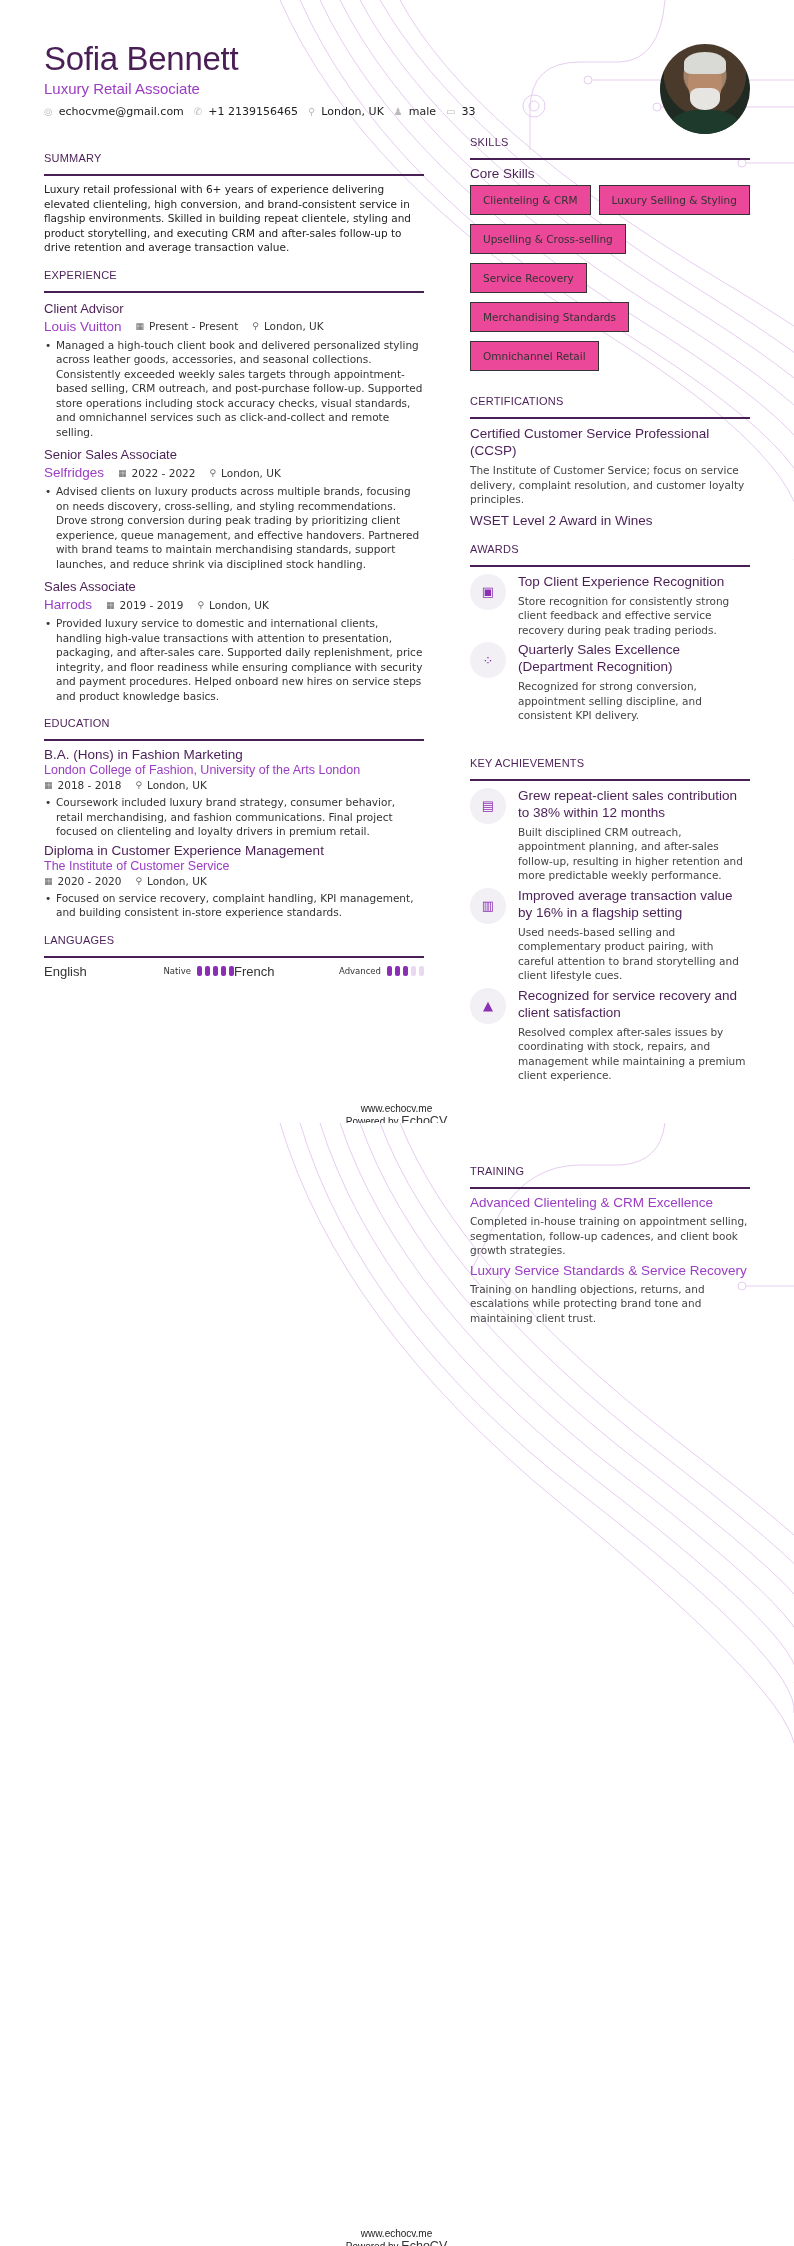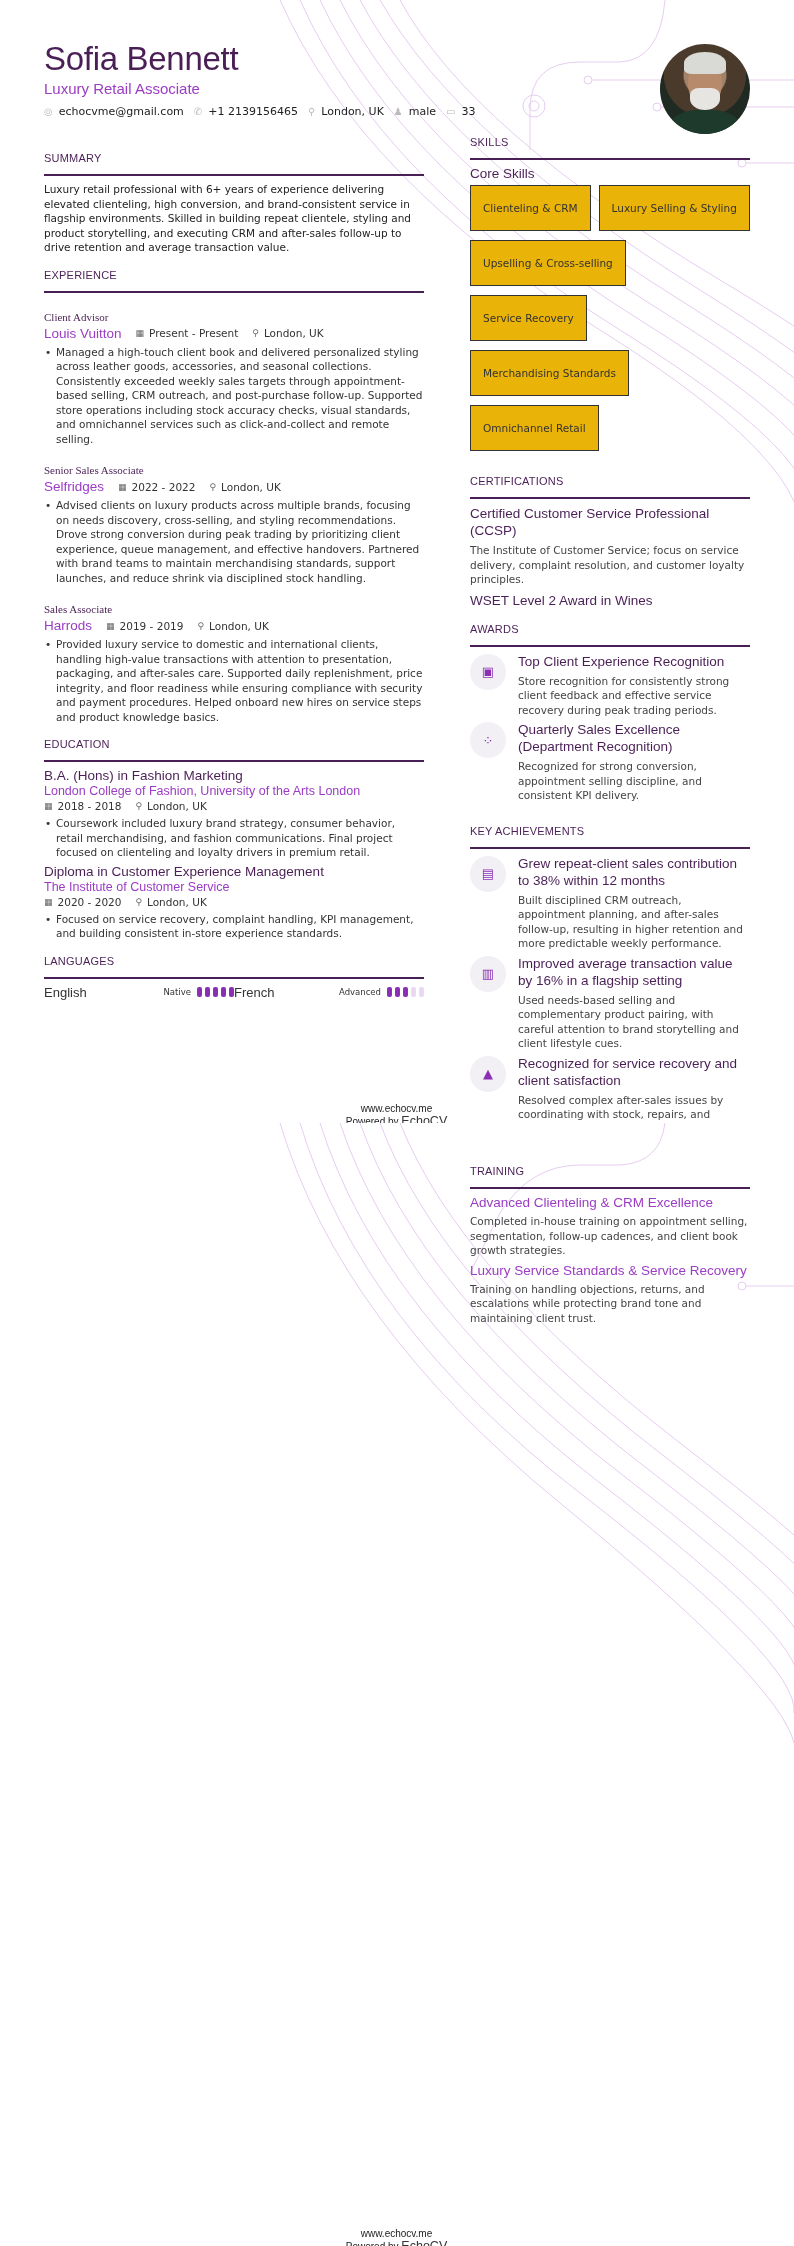--- a/index.html
+++ b/index.html
@@ -16,40 +16,40 @@
   .photo .face { position: absolute; left: 28px; top: 18px; width: 34px; height: 44px; border-radius: 45% 45% 50% 50%; background: #b88a6c; }
   .photo .hair { position: absolute; left: 24px; top: 8px; width: 42px; height: 22px; border-radius: 50% 50% 20% 20%; background: #d9d9d6; }
   .photo .beard { position: absolute; left: 30px; top: 44px; width: 30px; height: 22px; border-radius: 30% 30% 50% 50%; background: #e7e5e2; }
   .photo .coat { position: absolute; left: 10px; top: 66px; width: 70px; height: 40px; border-radius: 40% 40% 0 0; background: #1e3a2c; }
   .col-left { position: absolute; left: 44px; top: 152px; width: 380px; }
   .col-right { position: absolute; left: 470px; top: 136px; width: 280px; }
   .sec-h { font-family: "Liberation Sans", sans-serif; font-size: 11px; color: #4a1f56; text-transform: uppercase; padding-bottom: 10px; border-bottom: 2.5px solid #4a1f56; margin-bottom: 6px; letter-spacing: 0.2px; }
   .sec { margin-bottom: 14px; }
   .p { font-size: 10.5px; line-height: 14.5px; color: #222; }
   .p.grey { color: #444; }
-  .job-t { font-family: Liberation Serif, serif; font-size: 11px; color: #4a1f56; margin-top: 18px; }
+  .job-t { font-family: Liberation Sans, sans-serif; font-size: 13px; color: #4a1f56; margin-top: 8px; }
   .job-meta { display: flex; align-items: center; gap: 14px; margin-top: 3px; }
   .company { font-family: "Liberation Sans", sans-serif; font-size: 13.5px; color: #9b3cc4; }
   .meta { font-size: 10.5px; color: #333; display: flex; align-items: center; gap: 5px; }
   .meta .ic { color: #666; font-size: 9px; }
   ul.b { list-style: none; margin-top: 4px; margin-bottom: 4px; }
   ul.b li { position: relative; padding-left: 12px; font-size: 10.5px; line-height: 14.5px; color: #333; }
   ul.b li::before { content: "•"; position: absolute; left: 1px; top: 0; color: #333; }
   .edu-t { font-family: "Liberation Sans", sans-serif; font-size: 13.5px; color: #4a1f56; margin-top: 2px; }
   .edu-s { font-family: "Liberation Sans", sans-serif; font-size: 12.5px; color: #9b3cc4; margin-top: 1px; }
   .langs { display: flex; align-items: center; }
   .lang { display: flex; align-items: center; width: 190px; }
   .lang-name { font-family: "Liberation Sans", sans-serif; font-size: 13px; color: #333; flex: 1; }
   .lang-lvl { font-size: 8.5px; color: #333; margin-right: 6px; }
   .dots { display: flex; gap: 3px; }
   .dot { width: 5px; height: 10px; border-radius: 2px; background: #8b2fb5; }
   .dot.off { background: #ead8f2; }
   .sub-h { font-family: "Liberation Sans", sans-serif; font-size: 13.5px; color: #4a1f56; margin: 2px 0 4px; }
   .tags { display: flex; flex-wrap: wrap; gap: 9px 8px; }
-  .tag { border: 1.2px solid #333; padding: 16px 12px; font-size: 10.5px; color: #333; background: #eab308; }
+  .tag { border: 1.2px solid #333; padding: 8px 12px; font-size: 10.5px; color: #333; background: #ec4899; }
   .cert-t { font-family: "Liberation Sans", sans-serif; font-size: 13.5px; color: #4a1f56; line-height: 17px; margin-top: 3px; margin-bottom: 4px; }
   .item { display: flex; gap: 12px; margin-bottom: 4px; }
   .bubble { flex: 0 0 36px; width: 36px; height: 36px; border-radius: 50%; background: #f2f0f4; display: flex; align-items: center; justify-content: center; color: #8b2fb5; font-size: 13px; margin-top: 1px; }
   .item-b { flex: 1; }
   .item-t { font-family: "Liberation Sans", sans-serif; font-size: 13.5px; color: #4a1f56; line-height: 17px; margin-bottom: 4px; }
   .train-t { font-family: "Liberation Sans", sans-serif; font-size: 13.5px; color: #9b3cc4; margin-top: 2px; margin-bottom: 4px; }
   .footer { position: absolute; left: 41px; right: 42px; display: flex; justify-content: space-between; align-items: center; font-family: "Liberation Sans", sans-serif; font-size: 10px; color: #222; flex-direction: column; }
   .footer .brand { font-size: 12.5px; color: #333; }
   .footer .pw { font-size: 10px; }
 </style>
@@ -277,21 +277,21 @@
       </div>
       <div class="item">
         <div class="bubble">⁘</div>
         <div class="item-b">
           <div class="item-t">Quarterly Sales Excellence (Department Recognition)</div>
           <div class="p grey">Recognized for strong conversion, appointment selling discipline, and consistent KPI delivery.</div>
         </div>
       </div>
     </div>
 
-    <div class="sec" style="margin-top:22px">
+    <div class="sec" style="margin-top:34px">
       <div class="sec-h">KEY ACHIEVEMENTS</div>
       <div class="item">
         <div class="bubble">▤</div>
         <div class="item-b">
           <div class="item-t">Grew repeat-client sales contribution to 38% within 12 months</div>
           <div class="p grey">Built disciplined CRM outreach, appointment planning, and after-sales follow-up, resulting in higher retention and more predictable weekly performance.</div>
         </div>
       </div>
       <div class="item">
         <div class="bubble">▥</div>

